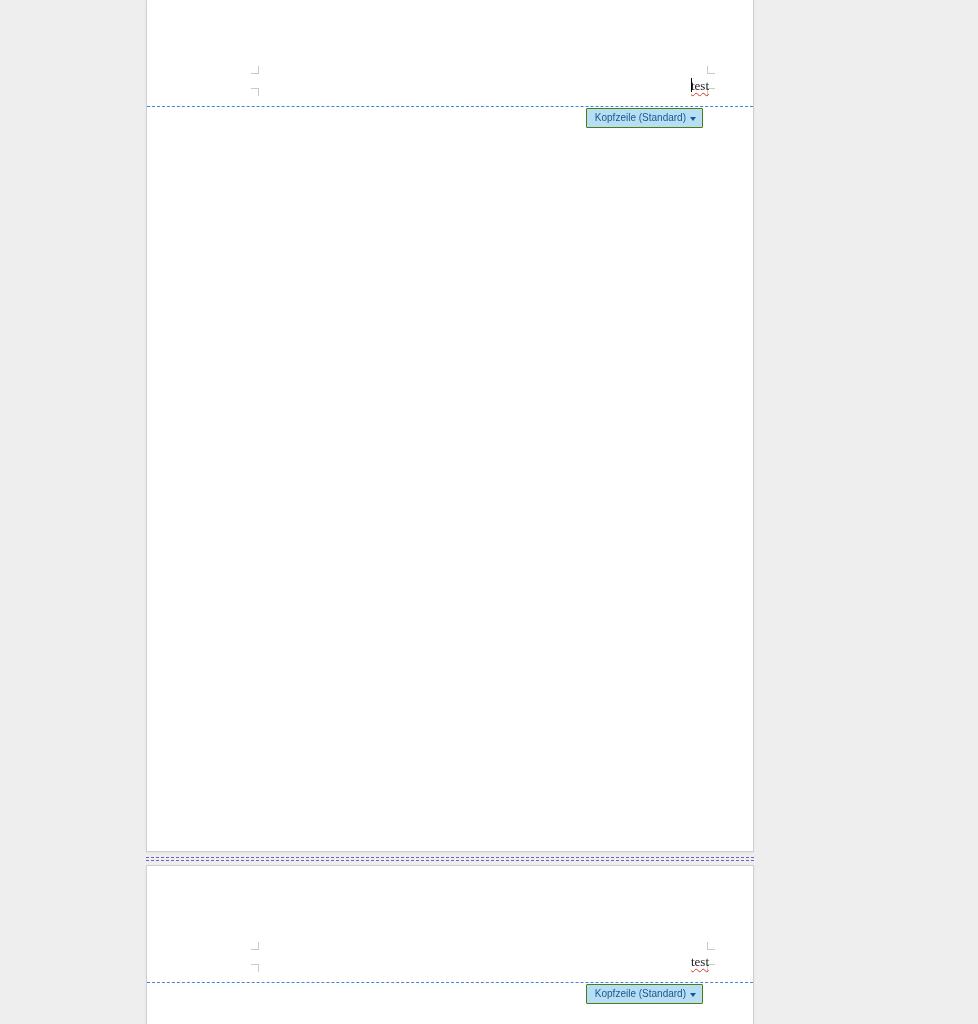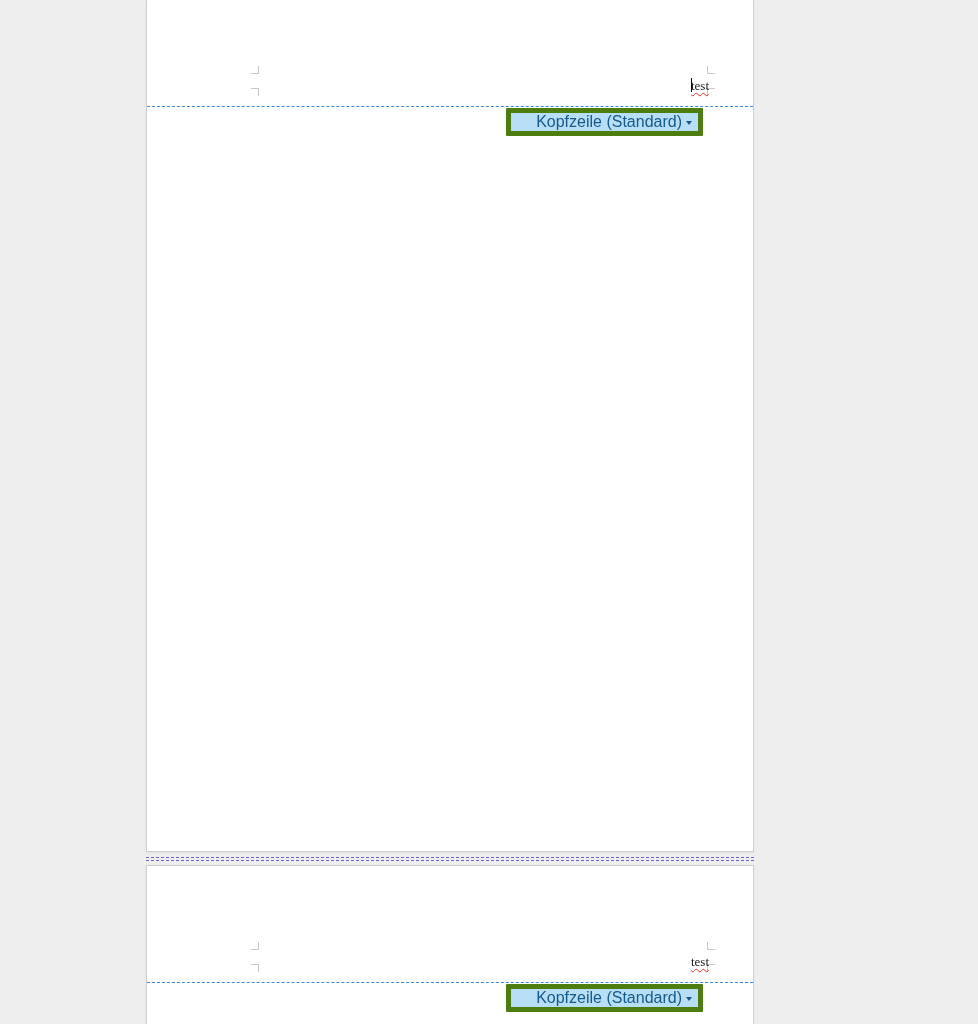--- a/index.html
+++ b/index.html
@@ -92,25 +92,25 @@
     vertical-align: -2px;
     margin-right: -1px;
   }
 
   
   .header-pill {
     position: absolute;
     display: inline-flex;
     align-items: center;
     gap: 4px;
-    padding: 2px 6px 2px 25px;
-    font-size: 16px;
+    padding: 2px 6px 2px 8px;
+    font-size: 10px;
     color: #155a8a;
     background: #b8def6;
-    border: 5px solid #4d7c0f;
+    border: 1px solid #4d7c0f;
     border-radius: 1px;
     line-height: 14px;
     height: 14px;
     cursor: pointer;
     user-select: none;
   }
   .header-pill .chev {
     width: 0; height: 0;
     border-left: 3px solid transparent;
     border-right: 3px solid transparent;

